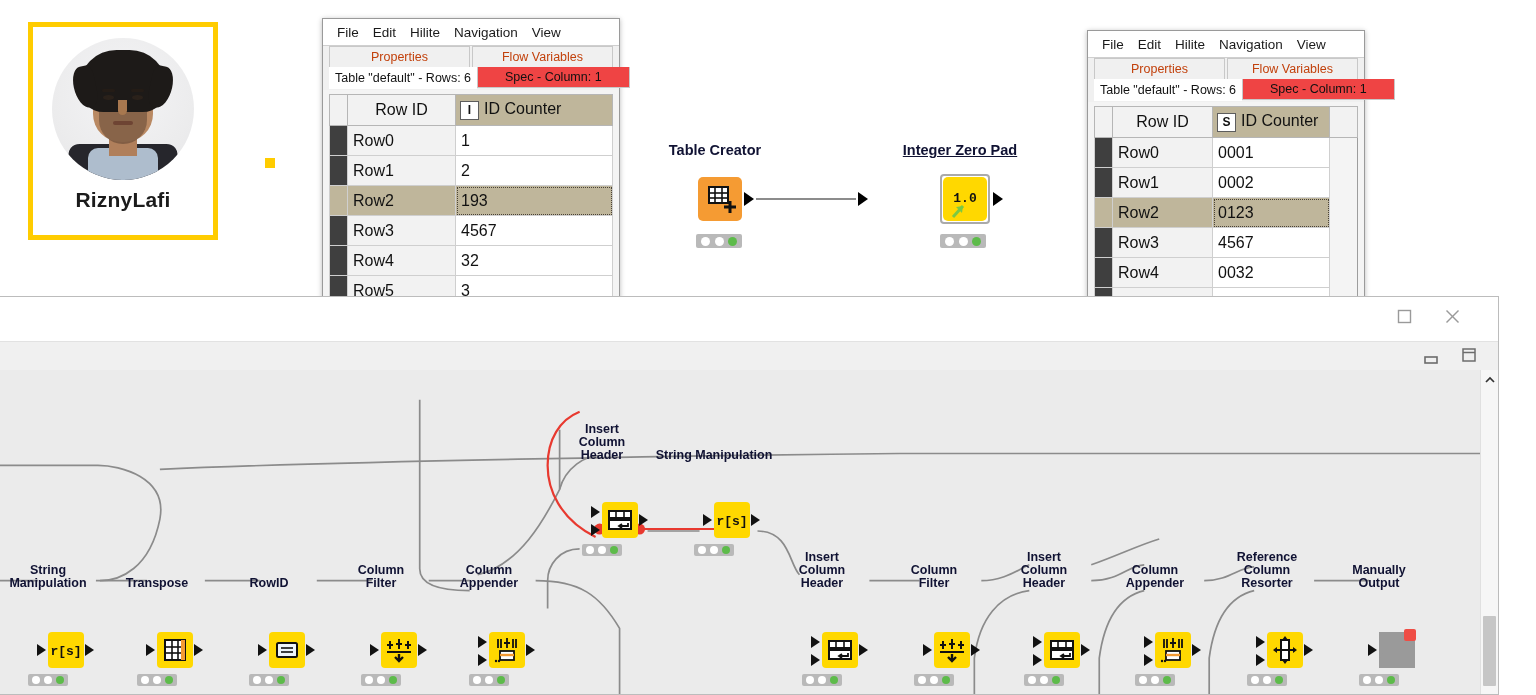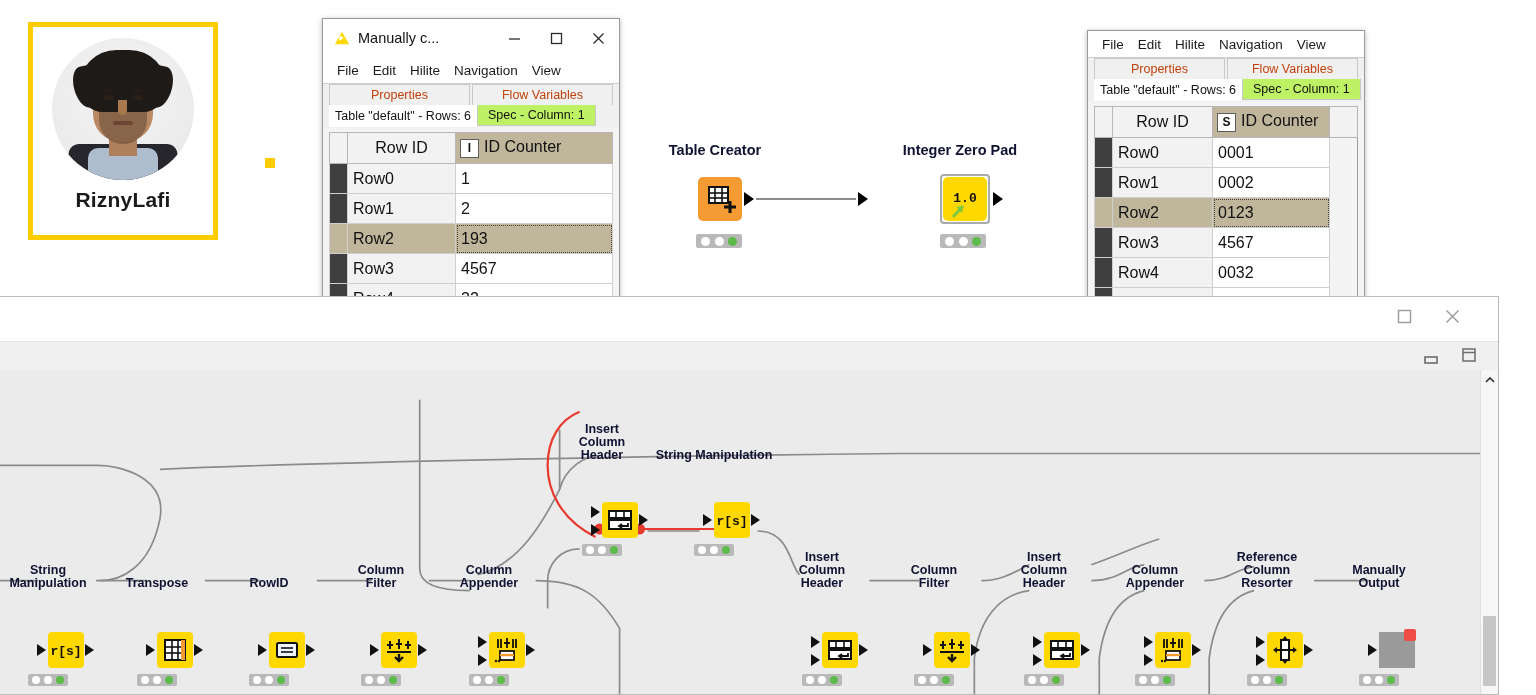--- a/index.html
+++ b/index.html
@@ -72,22 +72,22 @@
     flex:1 1 0;text-align:center;font-size:12.5px;color:#c2410c;
     background:#f0f0f0;border:1px solid #c8c8c8;border-bottom:none;
     line-height:20px;height:20px;overflow:hidden;
   }
   .subrow{height:23px;display:flex;background:#f0f0f0;padding:0 6px;align-items:flex-start;}
   .subrow .lbl{
     font-size:12.5px;color:#111;background:#fff;padding:1px 6px 0 6px;
     line-height:21px;white-space:nowrap;
   }
   .subrow .tab2{
-    font-size:12.5px;color:#111;background:#bef264;border:1px solid #c8c8c8;
-    border-top:none;line-height:20px;padding:0 10px;white-space:nowrap;
+    font-size:12.5px;color:#111;background:#ef4444;border:1px solid #c8c8c8;
+    border-top:none;line-height:20px;padding:0 27px;white-space:nowrap;
   }
 
   
   .tblwrap{padding:4px 6px 6px 6px;background:#f4f4f4;}
   .ktable{
     border-collapse:collapse;table-layout:fixed;background:#fff;
     border:1px solid #9d9d9d;width:100%;
   }
   .ktable th{
     font-weight:normal;font-size:16px;color:#111;height:28px;
@@ -210,62 +210,37 @@
 </div>
 <div class="port" style="left:744px;top:192px;"></div>
 <div class="wire" style="left:756px;top:198px;width:100px;"></div>
 <div class="port" style="left:858px;top:192px;"></div>
 <div class="statusled" style="left:696px;top:234px;">
     <i></i>
     <i></i>
     <i class="go"></i>
   </div>
 
-<div class="nodelabel" style="left:880px;top:143px;width:160px;">Integer Zero Pad</div>
+<div class="nodelabel" style="left:880px;top:143px;width:160px;text-decoration:underline;">Integer Zero Pad</div>
 <div class="node-frame" style="left:940px;top:174px;"></div>
 <div class="nodebox node-yellow" style="left:943px;top:177px;width:44px;height:44px;">
   <svg width="44" height="44" viewBox="0 0 44 44">
     <text x="22" y="25" font-family="Liberation Mono, monospace" font-size="13" font-weight="bold" fill="#111" text-anchor="middle">1.0</text>
     <path d="M10 40 L20 29" stroke="#7ac943" stroke-width="3"></path>
     <path d="M20 29 l-7 1 l6 6 z" fill="#7ac943"></path>
   </svg>
 </div>
 <div class="port" style="left:993px;top:192px;"></div>
 <div class="statusled" style="left:940px;top:234px;">
     <i></i>
     <i></i>
     <i class="go"></i>
   </div>
 
 <div class="abs knwin" id="win-table-creator" style="left:322px;top:18px;width:298px;height:360px;">
-  <div class="titlebar">
-    <svg class="kn-logo" viewBox="0 0 20 18">
-      <polygon points="2,16 10,2 18,16" fill="#FFD800"></polygon>
-      <polygon points="7,12 12,9 7,6" fill="#fff"></polygon>
-    </svg>
-    <div class="kn-title">Manually c...</div>
-    <div class="wbtns">
-      <div class="wbtn">
-        <svg width="13" height="13" viewBox="0 0 13 13">
-            <line x1="1" y1="7" x2="12" y2="7" stroke="currentColor" stroke-width="1.3"></line>
-          </svg>
-      </div>
-      <div class="wbtn">
-        <svg width="13" height="13" viewBox="0 0 13 13">
-            <rect x="1.5" y="1.5" width="10" height="10" fill="none" stroke="currentColor" stroke-width="1.3"></rect>
-          </svg>
-      </div>
-      <div class="wbtn">
-        <svg width="13" height="13" viewBox="0 0 13 13">
-            <line x1="1.5" y1="1.5" x2="11.5" y2="11.5" stroke="currentColor" stroke-width="1.3"></line>
-            <line x1="11.5" y1="1.5" x2="1.5" y2="11.5" stroke="currentColor" stroke-width="1.3"></line>
-          </svg>
-      </div>
-    </div>
-  </div>
   <div class="menubar">
     <span>File</span>
     <span>Edit</span>
     <span>Hilite</span>
     <span>Navigation</span>
     <span>View</span>
   </div>
   <div class="tabstrip">
     <div class="tab">Properties</div>
     <div class="tab">Flow Variables</div>

